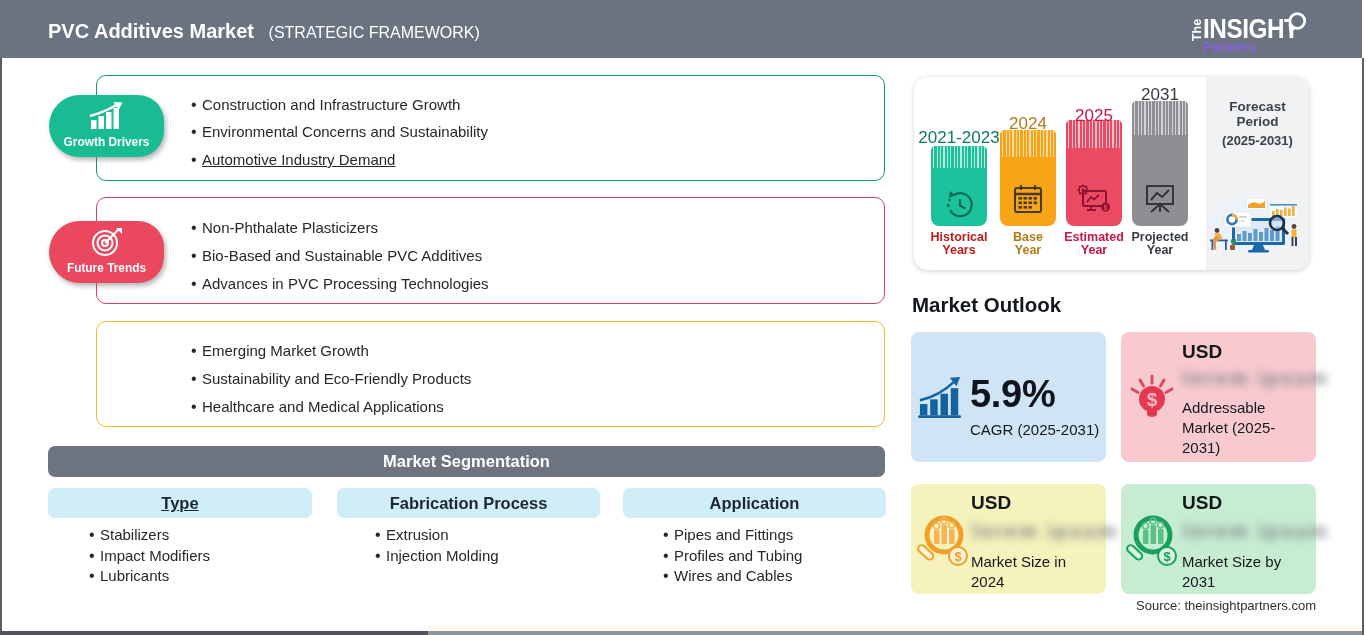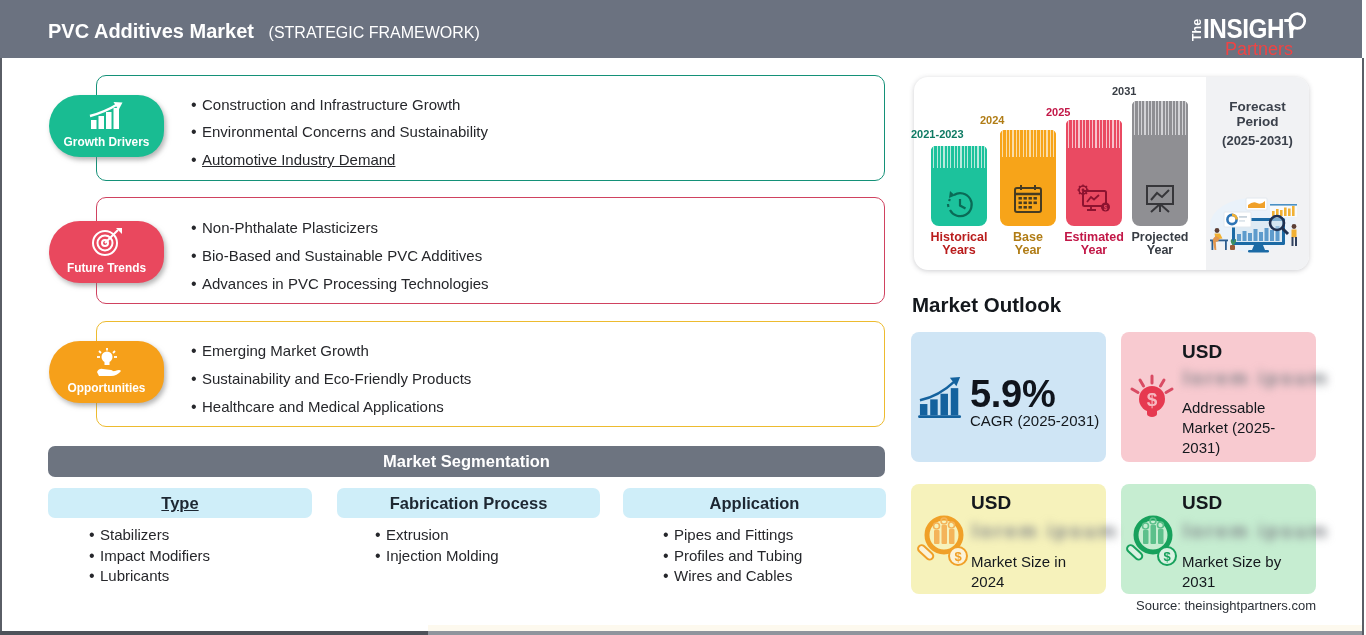--- a/index.html
+++ b/index.html
@@ -8,21 +8,21 @@
 .abs { position:absolute; }
 
 
 #hdr { left:0; top:0; width:1362px; height:58px; background:#6b7280; }
 #title { left:48px; top:2px; height:58px; line-height:58px; color:#fff; font-size:20px; font-weight:bold; white-space:nowrap; }
 #title span { font-size:16px; font-weight:normal; margin-left:9px; }
 
 
 #logo-the { left:1182px; top:23px; color:#fff; font-weight:bold; font-size:12.5px; transform:rotate(-90deg); transform-origin:center; width:30px; text-align:center; }
 #logo-insight { left:1203px; top:13.5px; color:#fff; font-weight:bold; font-size:27px; letter-spacing:-0.5px; transform:scaleX(0.9); transform-origin:left top; }
-#logo-partners { left:1203px; top:39px; width:90px; text-align:right; color:#ef4444; font-size:18px; }
+#logo-partners { left:1203px; top:39px; width:90px; text-align:left; color:#8b5cf6; font-size:14px; }
 
 
 .lbox { left:96px; width:789px; border-width:1px; border-style:solid; border-radius:10px; }
 #box1 { top:75px; height:106px; border-color:#149178; }
 #box2 { top:196.5px; height:107.5px; border-color:#d04260; }
 #box3 { top:320.5px; height:106px; border-color:#edbb2f; }
 .bullet { left:191px; font-size:15px; color:#26272b; height:19px; line-height:19px; white-space:nowrap; }
 .dot { display:inline-block; width:11px; font-size:16px; }
 .badge { left:49px; width:115px; height:62px; border-radius:31px 26px 26px 31px; box-shadow:2px 3px 5px rgba(120,120,120,0.55); color:#fff; text-align:center; }
 #badge1 { top:95px; background:#19bc92; }
@@ -38,21 +38,21 @@
 #seg2 { left:337px; width:263px; }
 #seg3 { left:623px; width:263px; }
 .sbul { font-size:15px; color:#26272b; height:19px; line-height:19px; white-space:nowrap;margin-left:43px; }
 
 
 #card { left:914px; top:77px; width:395px; height:193px; background:#fff; border-radius:14px; box-shadow:0 1px 5px rgba(60,60,70,0.25); }
 #fpanel { left:1206px; top:77px; width:103px; height:193px; background:#f1f2f4; border-radius:0 14px 14px 0; }
 .fptxt { left:1206px; width:103px; text-align:center; font-weight:bold; color:#3b414b; }
 .bar { border-radius:5px 5px 8px 8px; overflow:hidden; }
 .stripe { position:absolute; left:0; top:0; width:100%; }
-.blab { text-align:left; font-weight:bold; font-size:11px; white-space:nowrap; }
+.blab { text-align:center; font-weight:normal; font-size:17px; white-space:nowrap; }
 .bsub { text-align:center; font-weight:bold; font-size:12.5px; line-height:13px; }
 .bar svg { position:absolute; left:50%; transform:translateX(-50%); }
 
 
 #mohdr { left:912px; top:293px; font-size:20.5px; font-weight:bold; color:#14181d; }
 .mcard { width:195px; border-radius:8px; }
 #mc1 { left:911px; top:331.5px; height:130.5px; background:#cfe5f5; }
 #mc2 { left:1121px; top:331.5px; height:130.5px; background:#f8cad0; }
 #mc3 { left:911px; top:484px; height:110px; background:#f6f2bb; }
 #mc4 { left:1121px; top:484px; height:110px; background:#c6edd1; }
@@ -110,35 +110,20 @@
   </div>
   <div id="badge2" class="abs badge">
     <svg width="34" height="30" viewBox="0 0 34 30">
       <circle cx="15" cy="15" r="12" stroke="#fff" stroke-width="2" fill="none"></circle>
       <circle cx="15" cy="15" r="7.5" stroke="#fff" stroke-width="2" fill="none"></circle>
       <circle cx="15" cy="15" r="3" stroke="#fff" stroke-width="2" fill="none"></circle>
       <path d="M15 15 L28 2" stroke="#fff" stroke-width="2" fill="none"></path>
       <path d="M26 0 L32 0 L32 6 Z" fill="#fff"></path>
     </svg>
     <div class="blabel">Future Trends</div>
-  </div>
-  <div id="badge3" class="abs badge">
-    <svg width="36" height="30" viewBox="0 0 36 30">
-      <circle cx="18" cy="9" r="5.5" fill="#fff"></circle>
-      <rect x="15.5" y="14" width="5" height="3" fill="#fff"></rect>
-      <g stroke="#fff" stroke-width="1.8">
-        <line x1="18" y1="0" x2="18" y2="2.5"></line>
-        <line x1="10" y1="3" x2="12" y2="5"></line>
-        <line x1="26" y1="3" x2="24" y2="5"></line>
-        <line x1="8" y1="9" x2="11" y2="9"></line>
-        <line x1="25" y1="9" x2="28" y2="9"></line>
-      </g>
-      <path d="M8 24 Q10 20 14 21 L22 22 Q24 22 24 24 L14 24 L26 23 Q31 21 32 23 Q28 28 22 28 L10 28 Z" fill="#fff"></path>
-    </svg>
-    <div class="blabel">Opportunities</div>
   </div>
 
   <div id="segbar" class="abs">Market Segmentation</div>
   <div id="seg1" class="abs seghdr">Type</div>
   <div id="seg2" class="abs seghdr">Fabrication Process</div>
   <div id="seg3" class="abs seghdr">Application</div>
 
   <div class="abs sbul" style="left:46px; top:525px;"><span class="dot">•</span>Stabilizers</div>
   <div class="abs sbul" style="left:46px; top:546px;"><span class="dot">•</span>Impact Modifiers</div>
   <div class="abs sbul" style="left:46px; top:566px;"><span class="dot">•</span>Lubricants</div>
@@ -289,21 +274,21 @@
       <rect x="2" y="30" width="8" height="12"></rect>
       <rect x="13" y="25" width="8" height="17"></rect>
       <rect x="24" y="19" width="8" height="23"></rect>
       <rect x="35" y="13" width="8" height="29"></rect>
       <rect x="0" y="42" width="46" height="3" rx="1.5"></rect>
     </g>
     <path d="M2 26 Q22 22 40 5" stroke="#14629e" stroke-width="2.6" fill="none"></path>
     <path d="M34 2 L45 1 L41 11 Z" fill="#14629e"></path>
   </svg>
   <div class="abs" style="left:970px; top:373px; font-size:38px; letter-spacing:-0.3px; font-weight:bold; color:#10141c;">5.9%</div>
-  <div class="abs mtxt" style="left:970px; top:411px;">CAGR (2025-2031)</div>
+  <div class="abs mtxt" style="left:970px; top:420px;">CAGR (2025-2031)</div>
 
   <svg class="abs" width="50" height="52" viewBox="0 0 50 52" style="left:1127px; top:372px;">
     <circle cx="25" cy="27" r="13" fill="#e63950"></circle>
     <path d="M20 38 h10 v4 a5 3 0 0 1 -10 0 Z" fill="#e63950"></path>
     <g stroke="#d94b63" stroke-width="3" stroke-linecap="round">
       <line x1="25" y1="4" x2="25" y2="11"></line>
       <line x1="13" y1="8" x2="16.5" y2="14"></line>
       <line x1="37" y1="8" x2="33.5" y2="14"></line>
       <line x1="5" y1="17" x2="11" y2="20.5"></line>
       <line x1="45" y1="17" x2="39" y2="20.5"></line>

